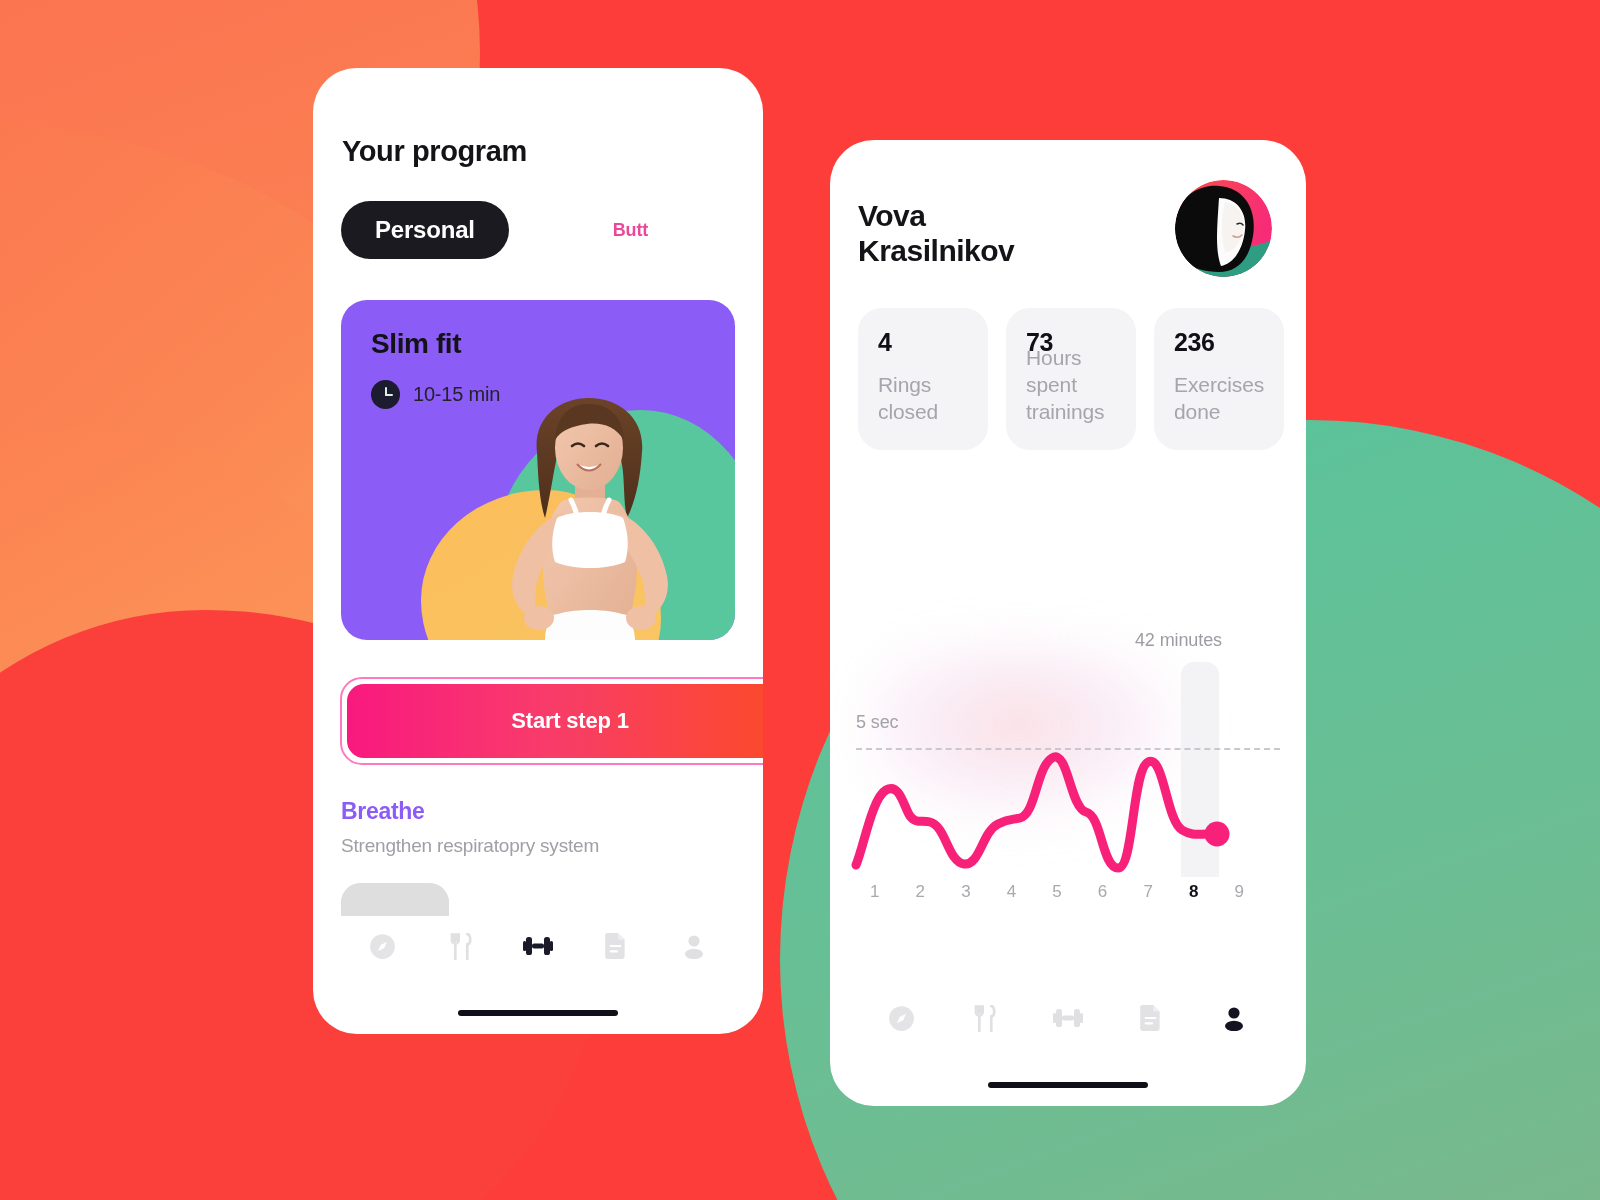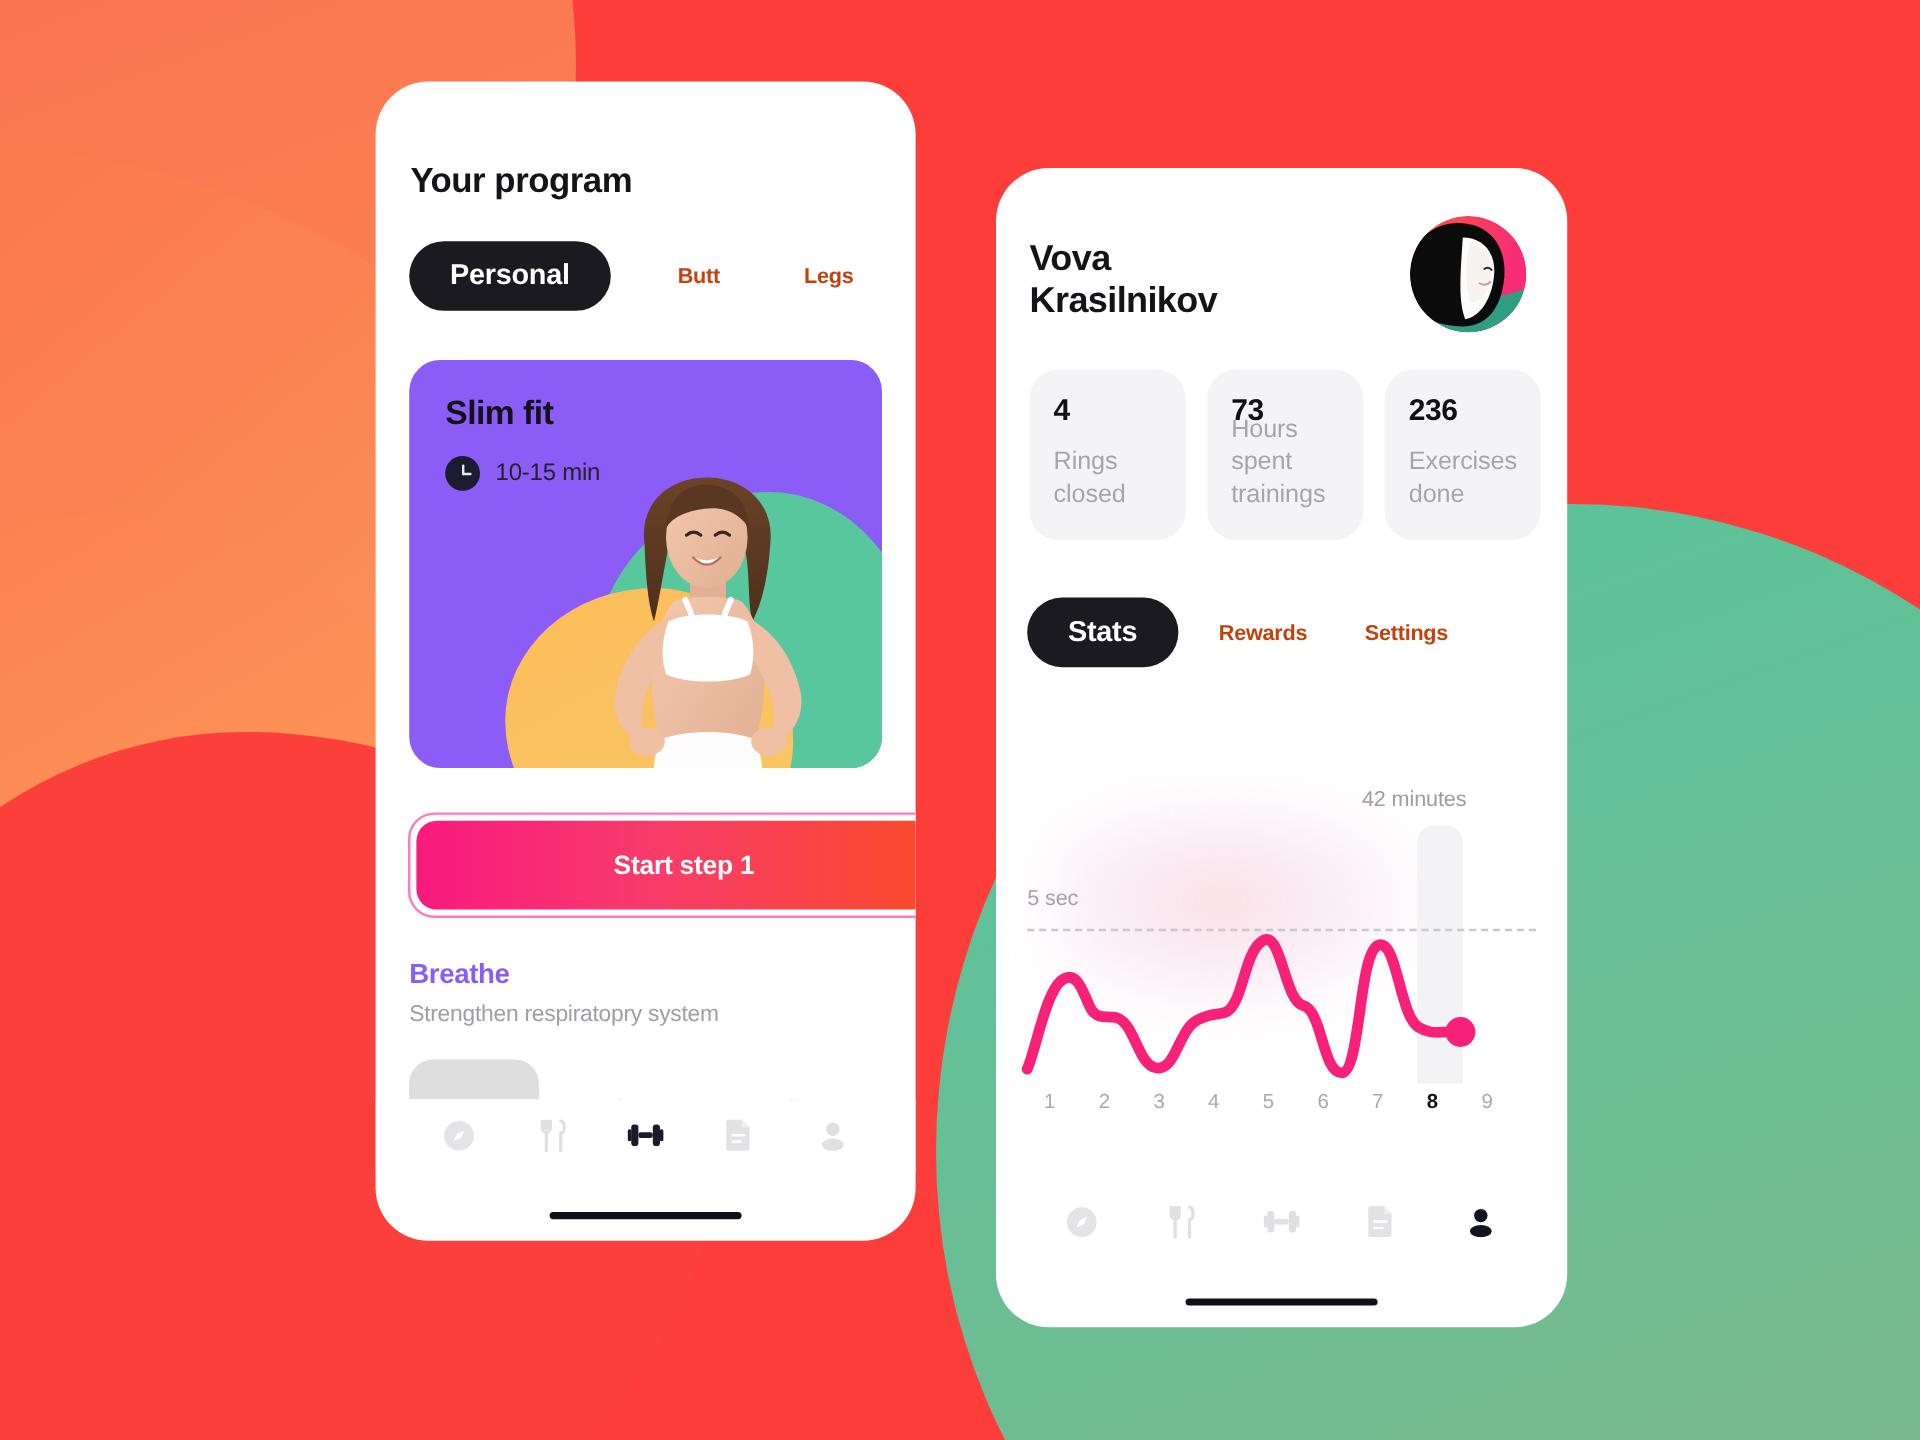--- a/index.html
+++ b/index.html
@@ -83,24 +83,25 @@
   }
   .pill-tab {
     background: #1A1A20; color: #fff;
     border-radius: 30px;
     padding: 15px 34px;
     font-size: 24px; font-weight: bold;
     letter-spacing: -0.2px;
     white-space: nowrap;
   }
   .plain-tab {
-    color: #c2410c; font-size: 18px; font-weight: bold;
+    color: #ec4899; font-size: 18px; font-weight: bold;
     padding: 15px 0;
     letter-spacing: -0.2px;
     white-space: nowrap;
+    margin-left: 48px;
   }
   .tab-gap-1 { width: 56px; }
   .tab-gap-2 { width: 70px; }
   .tab-gap-3 { width: 71px; }
 
   .program-card {
     position: absolute; left: 28px; top: 232px;
     width: 394px; height: 340px;
     background: #8b5cf6;
     border-radius: 26px;
@@ -246,21 +247,21 @@
 
   .s2-tabs {
     position: absolute; left: 26px; top: 358px;
     display: flex; align-items: center;
   }
   .s2-gap-1 { width: 34px; }
   .s2-gap-2 { width: 48px; }
 
   
   .chart-area {
-    position: absolute; left: 0; top: 516px;
+    position: absolute; left: 0; top: 490px;
     width: 450px; height: 290px;
   }
   .chart-glow {
     position: absolute; left: 40px; top: 10px;
     width: 330px; height: 190px;
     background: radial-gradient(ellipse at 45% 45%, rgba(246,180,190,0.42) 0%, rgba(238,196,226,0.30) 38%, rgba(255,255,255,0) 72%);
     filter: blur(22px);
   }
   .chart-highlight {
     position: absolute; left: 351px; top: 32px;
@@ -481,27 +482,20 @@
       <div class="stat-card">
         <div class="stat-num">73</div>
         <div class="stat-label">Hours spent trainings</div>
       </div>
       <div class="stat-card">
         <div class="stat-num">236</div>
         <div class="stat-label">Exercises done</div>
       </div>
     </div>
 
-    <div class="s2-tabs">
-      <div class="pill-tab">Stats</div>
-      <div class="s2-gap-1"></div>
-      <div class="plain-tab">Rewards</div>
-      <div class="s2-gap-2"></div>
-      <div class="plain-tab">Settings</div>
-    </div>
 
     <div class="chart-area">
       <div class="chart-glow"></div>
       <div class="chart-highlight"></div>
       <div class="chart-duration">42 minutes</div>
       <div class="chart-threshold-label">5 sec</div>
       <div class="chart-dash"></div>
 
       <svg class="chart-svg" width="450" height="290" viewBox="0 0 450 290">
         <path d="M26 235

